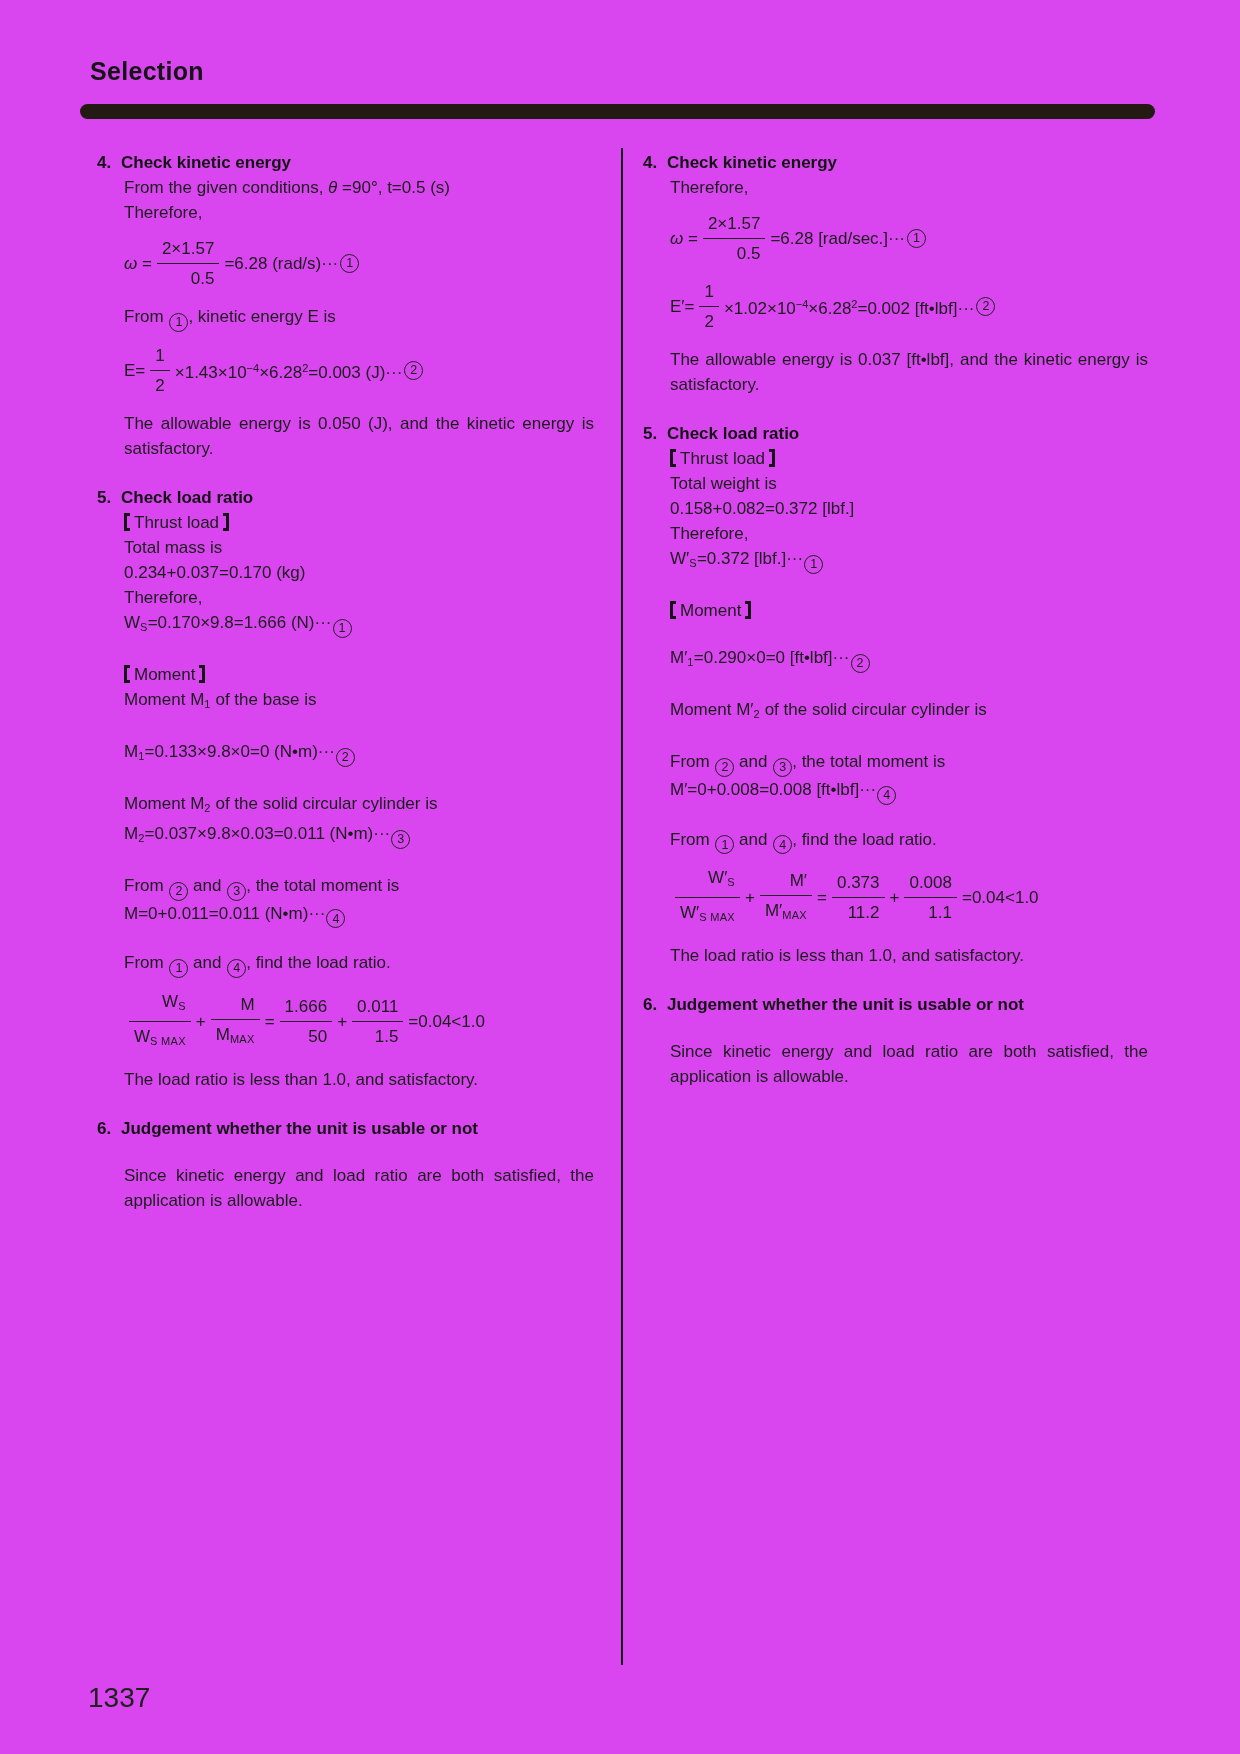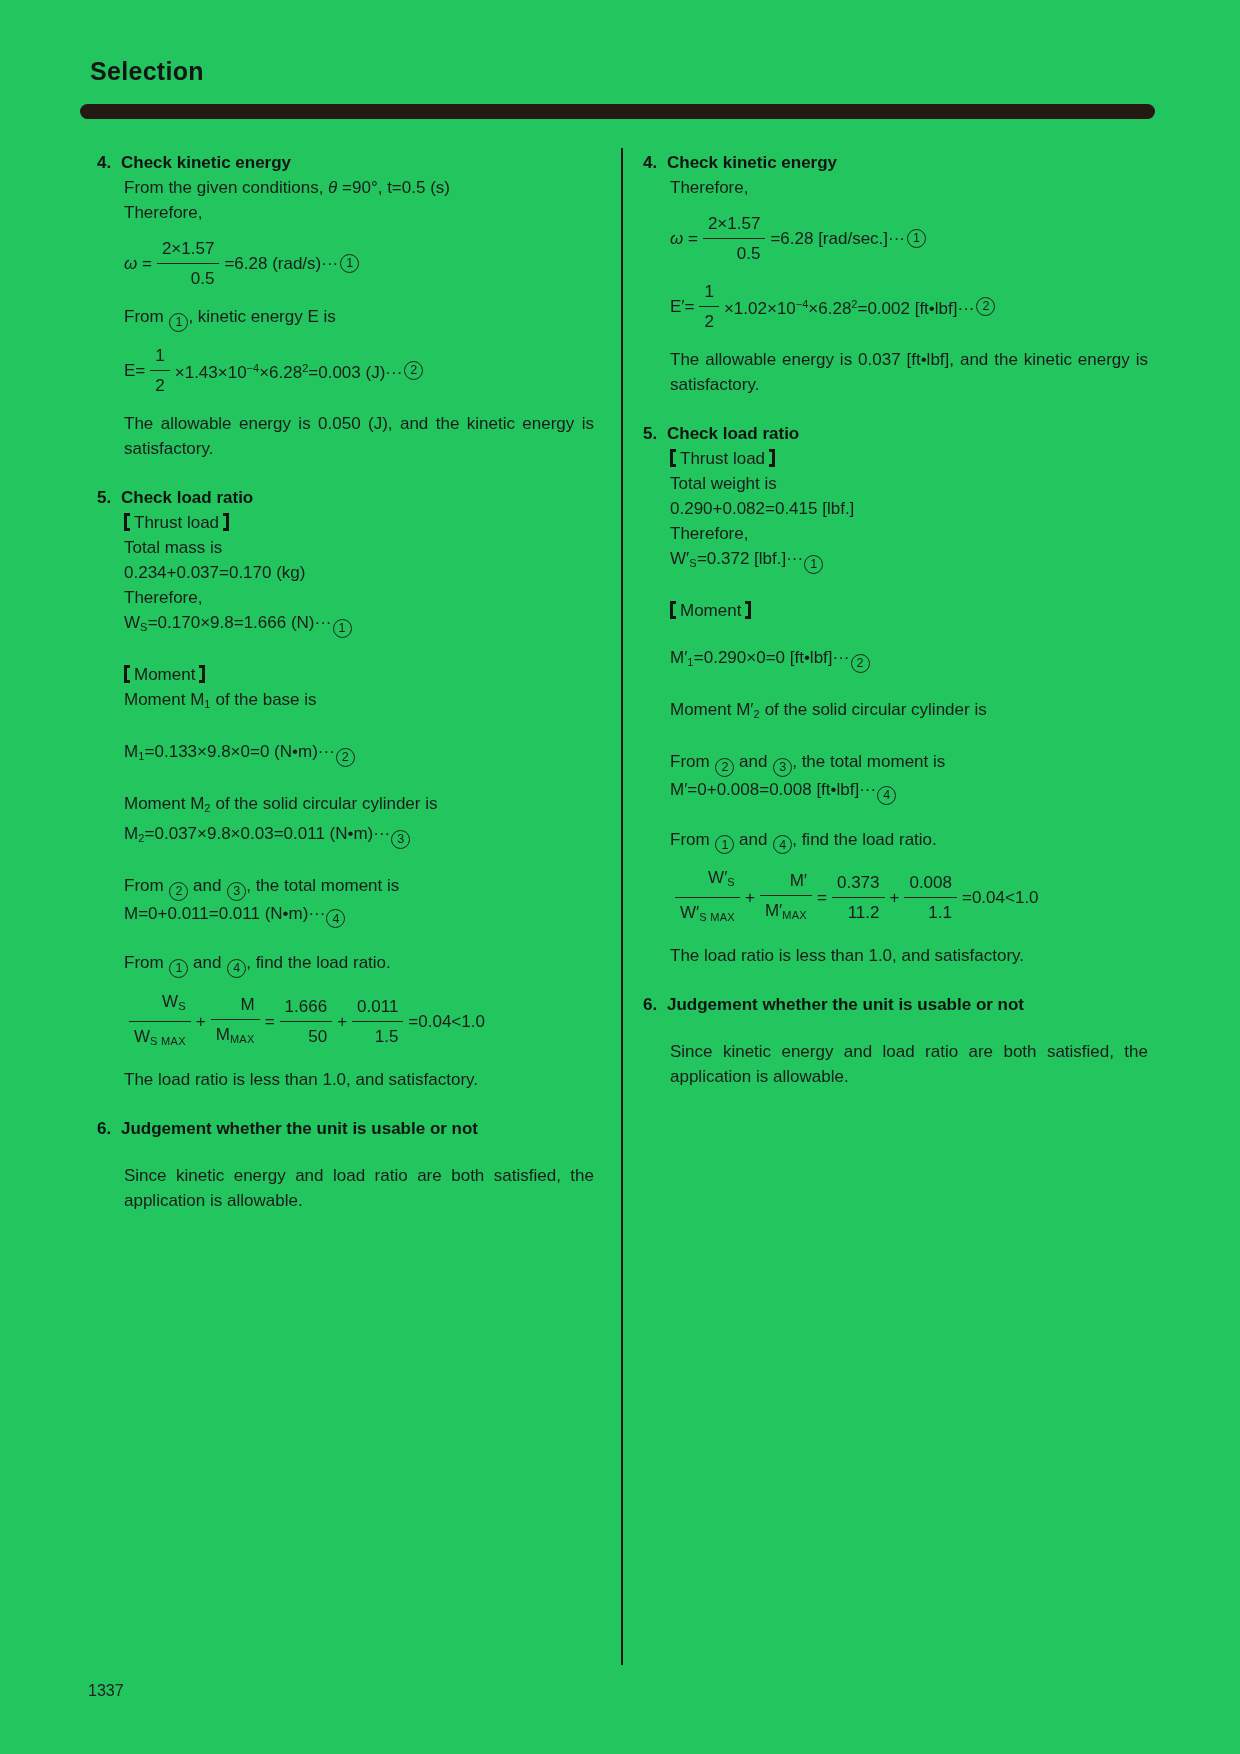--- a/index.html
+++ b/index.html
@@ -1,18 +1,18 @@
 <!DOCTYPE html>
 <html><head>
 <meta charset="utf-8">
 <style>
   html,body { margin:0; padding:0; background:#ffffff; }
   body { font-family:"Liberation Sans","DejaVu Sans",sans-serif; color:#1c1c1c;
          -webkit-font-smoothing:antialiased; }
-  .page { position:relative; width:1240px; height:1754px; background:#22c55e; overflow:hidden; }
+  .page { position:relative; width:1240px; height:1754px; background:#d946ef; overflow:hidden; }
 
   
   .page-title { position:absolute; left:90px; top:57px; font-size:25px; font-weight:700;
                 color:#151515; letter-spacing:0.3px; }
   .header-rule { position:absolute; left:80px; top:104px; width:1075px; height:15px;
                  background:#241a13; border-radius:8px; }
 
   
   .col { position:absolute; top:150px; font-size:17px; line-height:25px; }
   .col-left  { left:97px;  width:497px; }
@@ -48,21 +48,21 @@
           font-size:12.5px; line-height:1; box-sizing:border-box; }
   p .circ { vertical-align:-4px; margin-left:1px; }
   .eq .circ { margin-left:2px; }
 
   
   .lent-l, .lent-r { display:inline-block; width:6px; height:18px; vertical-align:-3px; box-sizing:border-box; }
   .lent-l { border-left:3px solid #141414; border-top:3px solid #141414; border-bottom:3px solid #141414; margin-right:4px; }
   .lent-r { border-right:3px solid #141414; border-top:3px solid #141414; border-bottom:3px solid #141414; margin-left:4px; }
 
   
-  .page-number { position:absolute; left:88px; top:1682px; font-size:16px; color:#202020; }
+  .page-number { position:absolute; left:88px; top:1682px; font-size:28px; color:#202020; }
 </style>
 </head>
 <body>
 
 <div class="page">
 
   <div class="page-title">Selection</div>
   <div class="header-rule"></div>
   <div class="col-divider"></div>
 
@@ -193,21 +193,21 @@
       <p class="just">The allowable energy is 0.037 [ft•lbf], and the kinetic energy is satisfactory.</p>
     </div>
 
     <div class="sec-head gap-lg">
       <span class="sec-no">5.</span>
       <span class="sec-title">Check load ratio</span>
     </div>
     <div class="sec-body">
       <p><span class="lent-l"></span><span>Thrust load</span><span class="lent-r"></span></p>
       <p>Total weight is</p>
-      <p>0.290+0.082=0.415 [lbf.]</p>
+      <p>0.158+0.082=0.372 [lbf.]</p>
       <p>Therefore,</p>
       <p><span>W′</span><sub>S</sub><span>=0.372 [lbf.]···</span><span class="circ">1</span></p>
 
       <p class="gap"><span class="lent-l"></span><span>Moment</span><span class="lent-r"></span></p>
 
       <p class="gap"><span>M′</span><sub>1</sub><span>=0.290×0=0 [ft•lbf]···</span><span class="circ">2</span></p>
 
       <p class="gap"><span>Moment M′</span><sub>2</sub><span> of the solid circular cylinder is</span></p>
 
       <p class="gap"><span>From </span><span class="circ">2</span><span> and </span><span class="circ">3</span><span>, the total moment is</span></p>

